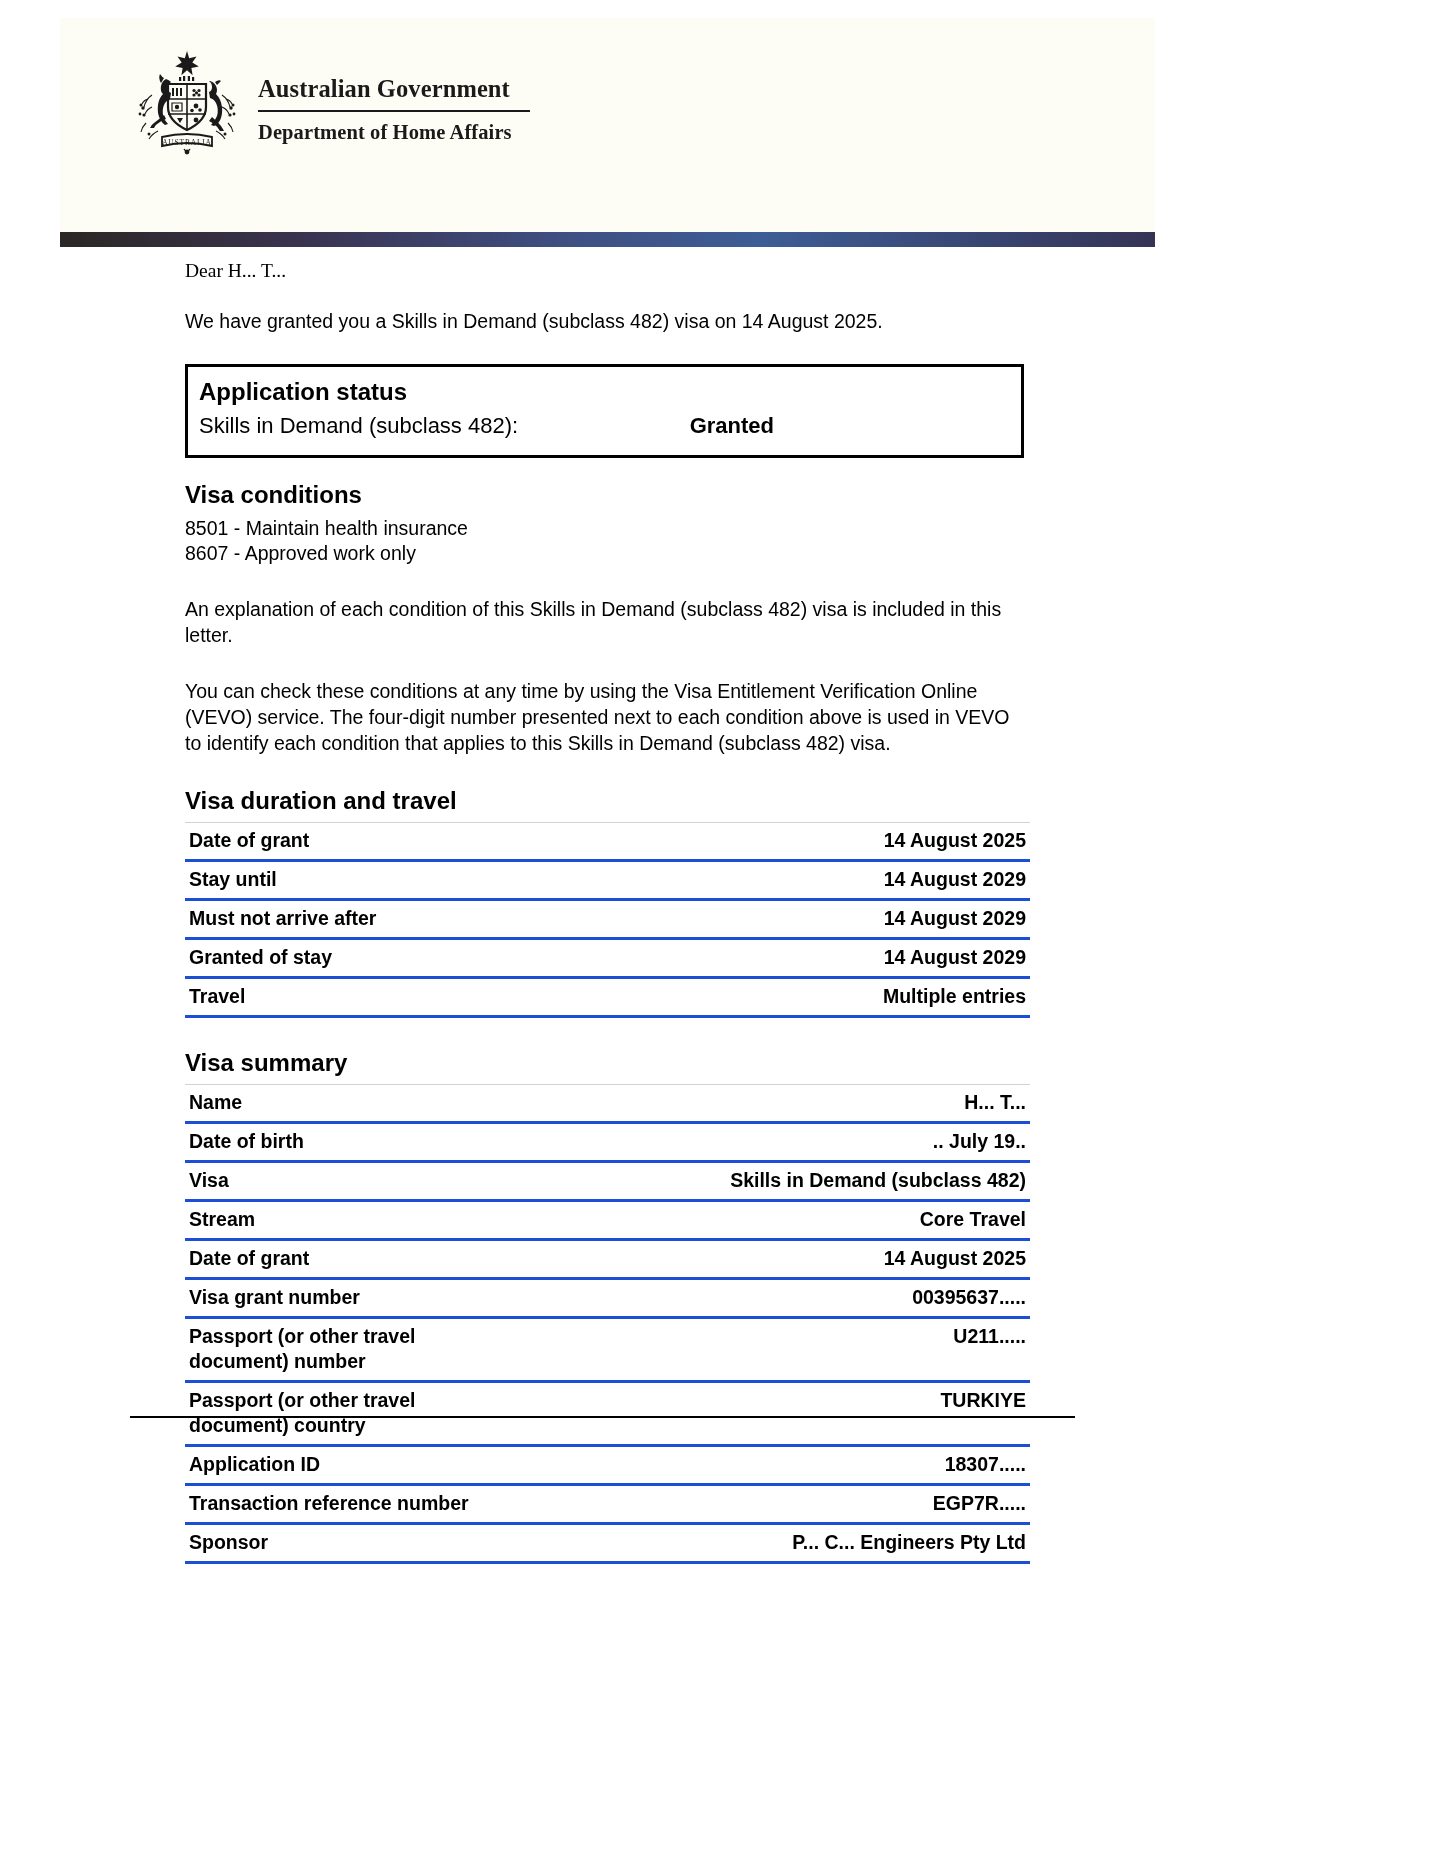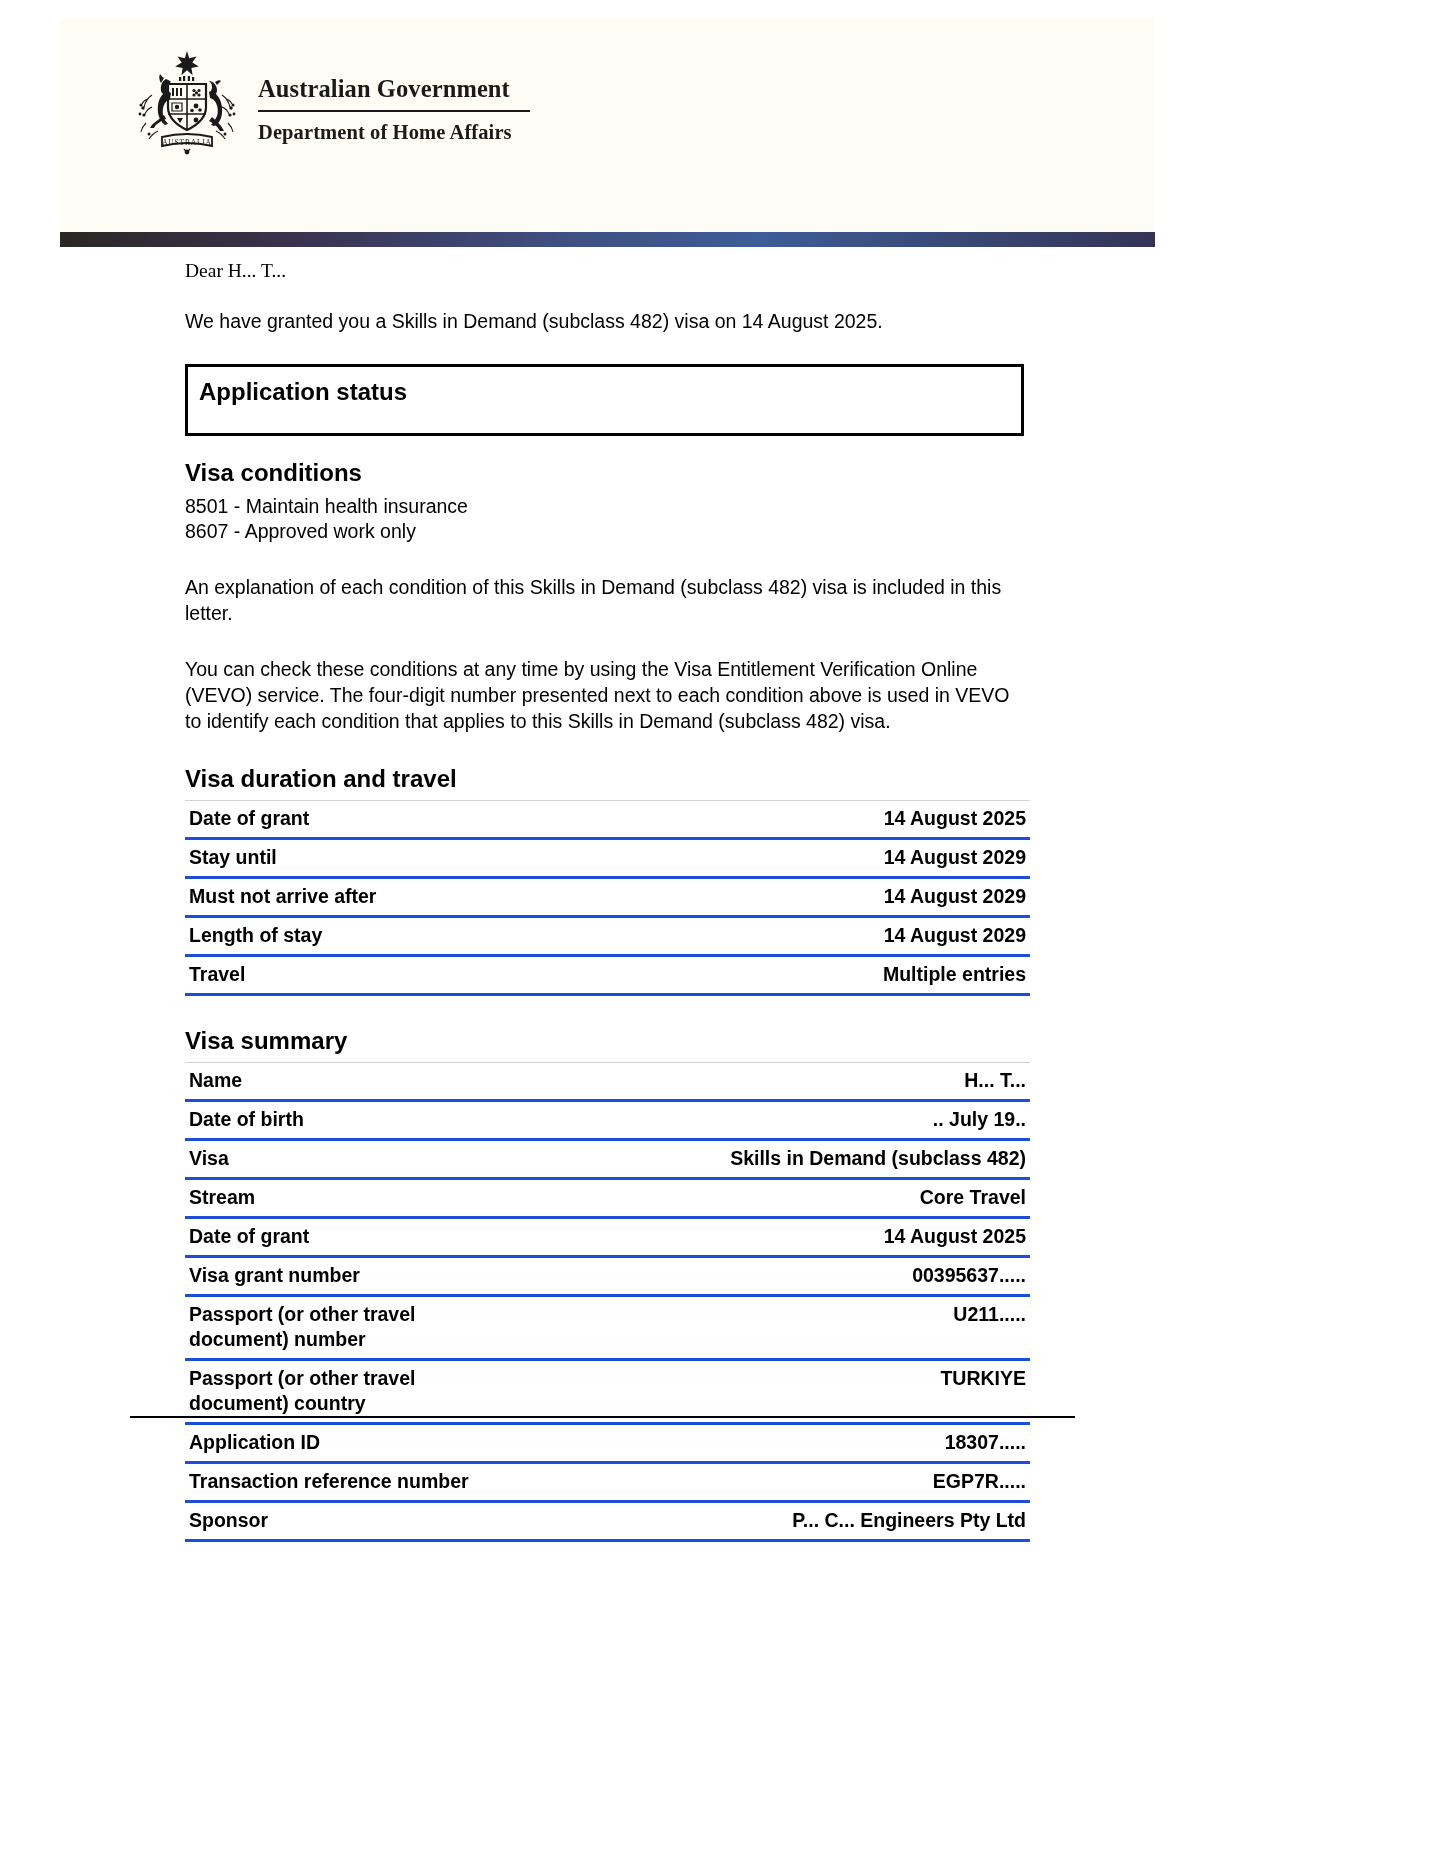--- a/index.html
+++ b/index.html
@@ -89,21 +89,21 @@
     line-height: 26px;
     margin: 0 0 30px 0;
   }
   p.para.tight { margin-bottom: 24px; font-family: Liberation Serif, serif; }
 
   
   .status-box {
     border: 3px solid #000;
     width: 839px;
     box-sizing: border-box;
-    padding: 10px 12px 22px 11px;
+    padding: 10px 12px 14px 11px;
     margin: 8px 0 22px 0;
   }
   .status-title {
     font-size: 24px;
     font-weight: bold;
     line-height: 30px;
     margin-bottom: 4px;
   }
   .status-row {
     display: flex;
@@ -259,20 +259,24 @@
 
   <div class="brand-band" id="brand-band" style="background: linear-gradient(to right, rgb(43, 39, 36) 0%, rgb(58, 51, 80) 22%, rgb(63, 79, 130) 46%, rgb(61, 93, 150) 64%, rgb(53, 51, 85) 100%);"></div>
 
   <div class="content">
 
     <p class="para tight">Dear H... T...</p>
     <p class="para">We have granted you a Skills in Demand (subclass 482) visa on 14 August 2025.</p>
 
     <div class="status-box">
       <div class="status-title">Application status</div>
+      <div class="status-row">
+        <span class="status-label">Skills in Demand (subclass 482):</span>
+        <span class="status-value">Granted</span>
+      </div>
     </div>
 
     <h2 class="section first">Visa conditions</h2>
     <div class="conditions">
       <div class="condition-line">8501 - Maintain health insurance</div>
       <div class="condition-line">8607 - Approved work only</div>
     </div>
 
     <p class="para">An explanation of each condition of this Skills in Demand (subclass 482) visa is included in this letter.</p>
     <p class="para">You can check these conditions at any time by using the Visa Entitlement Verification Online (VEVO) service. The four-digit number presented next to each condition above is used in VEVO to identify each condition that applies to this Skills in Demand (subclass 482) visa.</p>
@@ -286,21 +290,21 @@
           </tr>
           <tr>
             <td class="k">Stay until</td>
             <td class="v">14 August 2029</td>
           </tr>
           <tr>
             <td class="k">Must not arrive after</td>
             <td class="v">14 August 2029</td>
           </tr>
           <tr>
-            <td class="k">Length of stay</td>
+            <td class="k">Granted of stay</td>
             <td class="v">14 August 2029</td>
           </tr>
           <tr>
             <td class="k">Travel</td>
             <td class="v">Multiple entries</td>
           </tr>
         </tbody>
     </table>
 
     <h2 class="section">Visa summary</h2>

